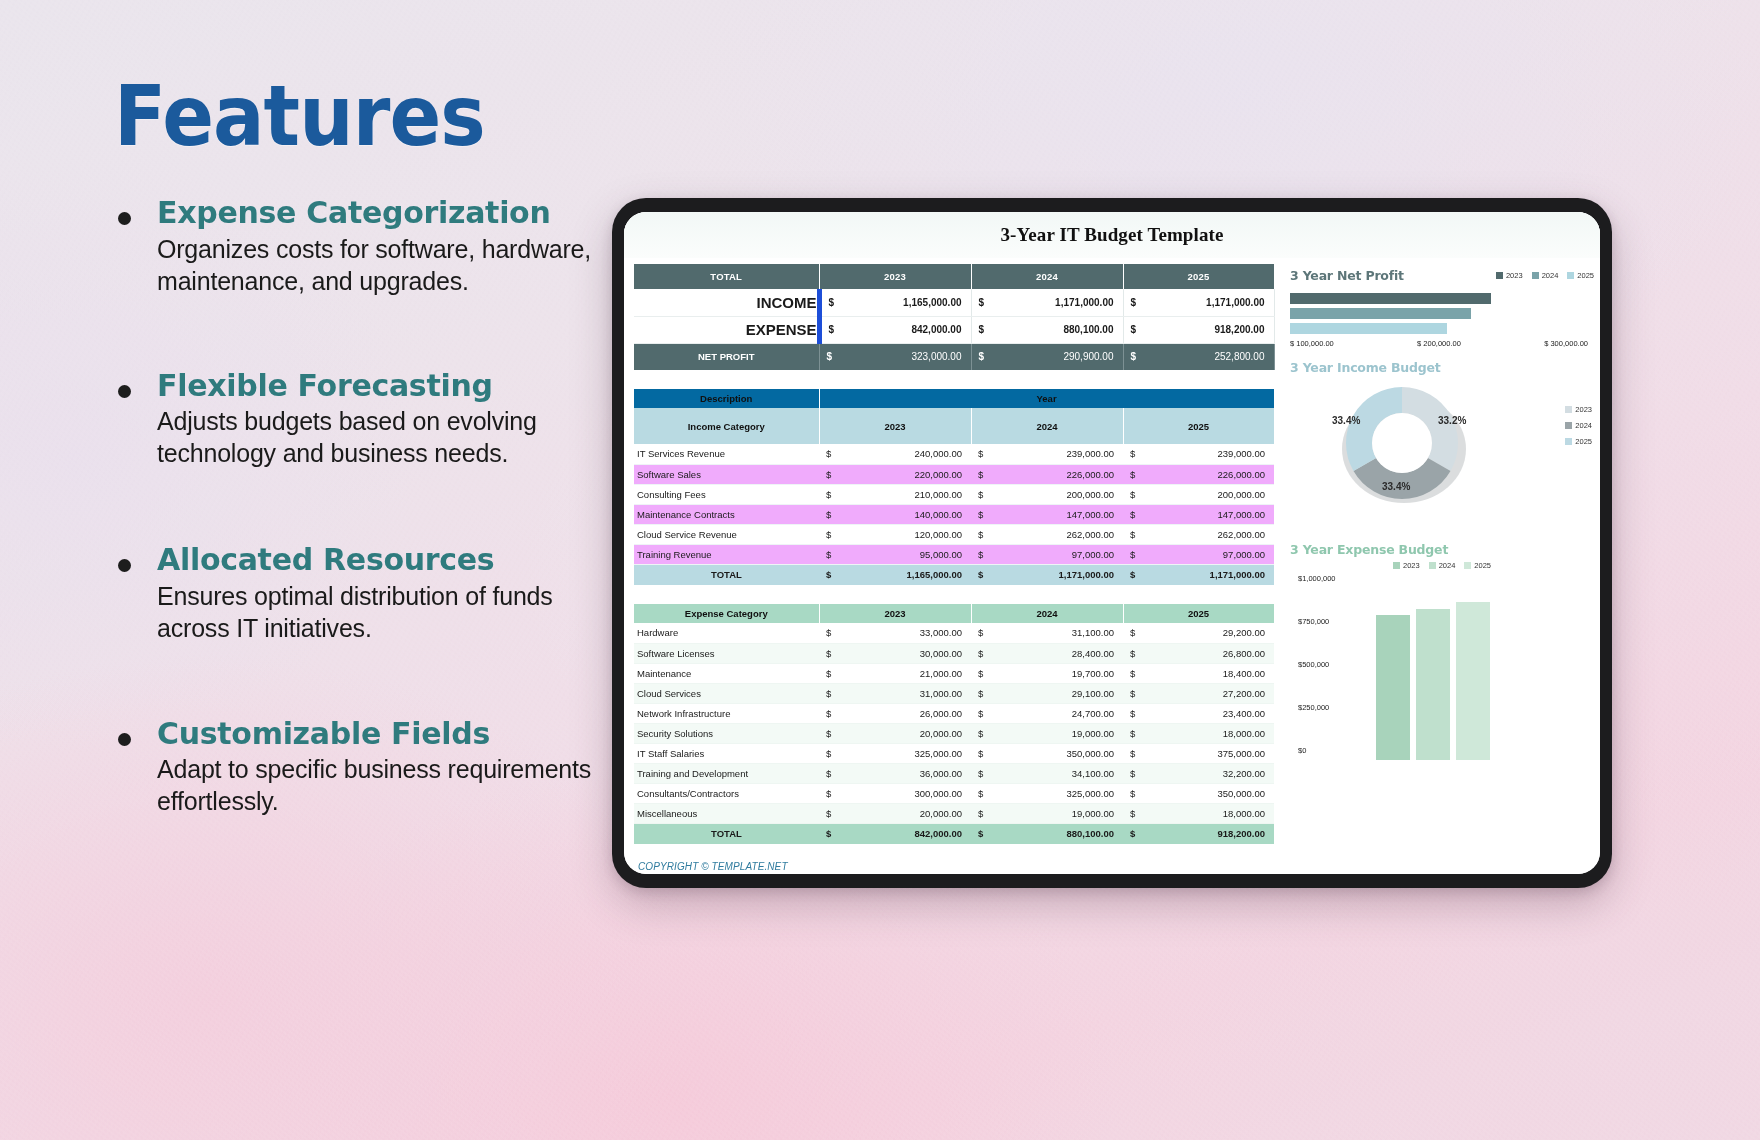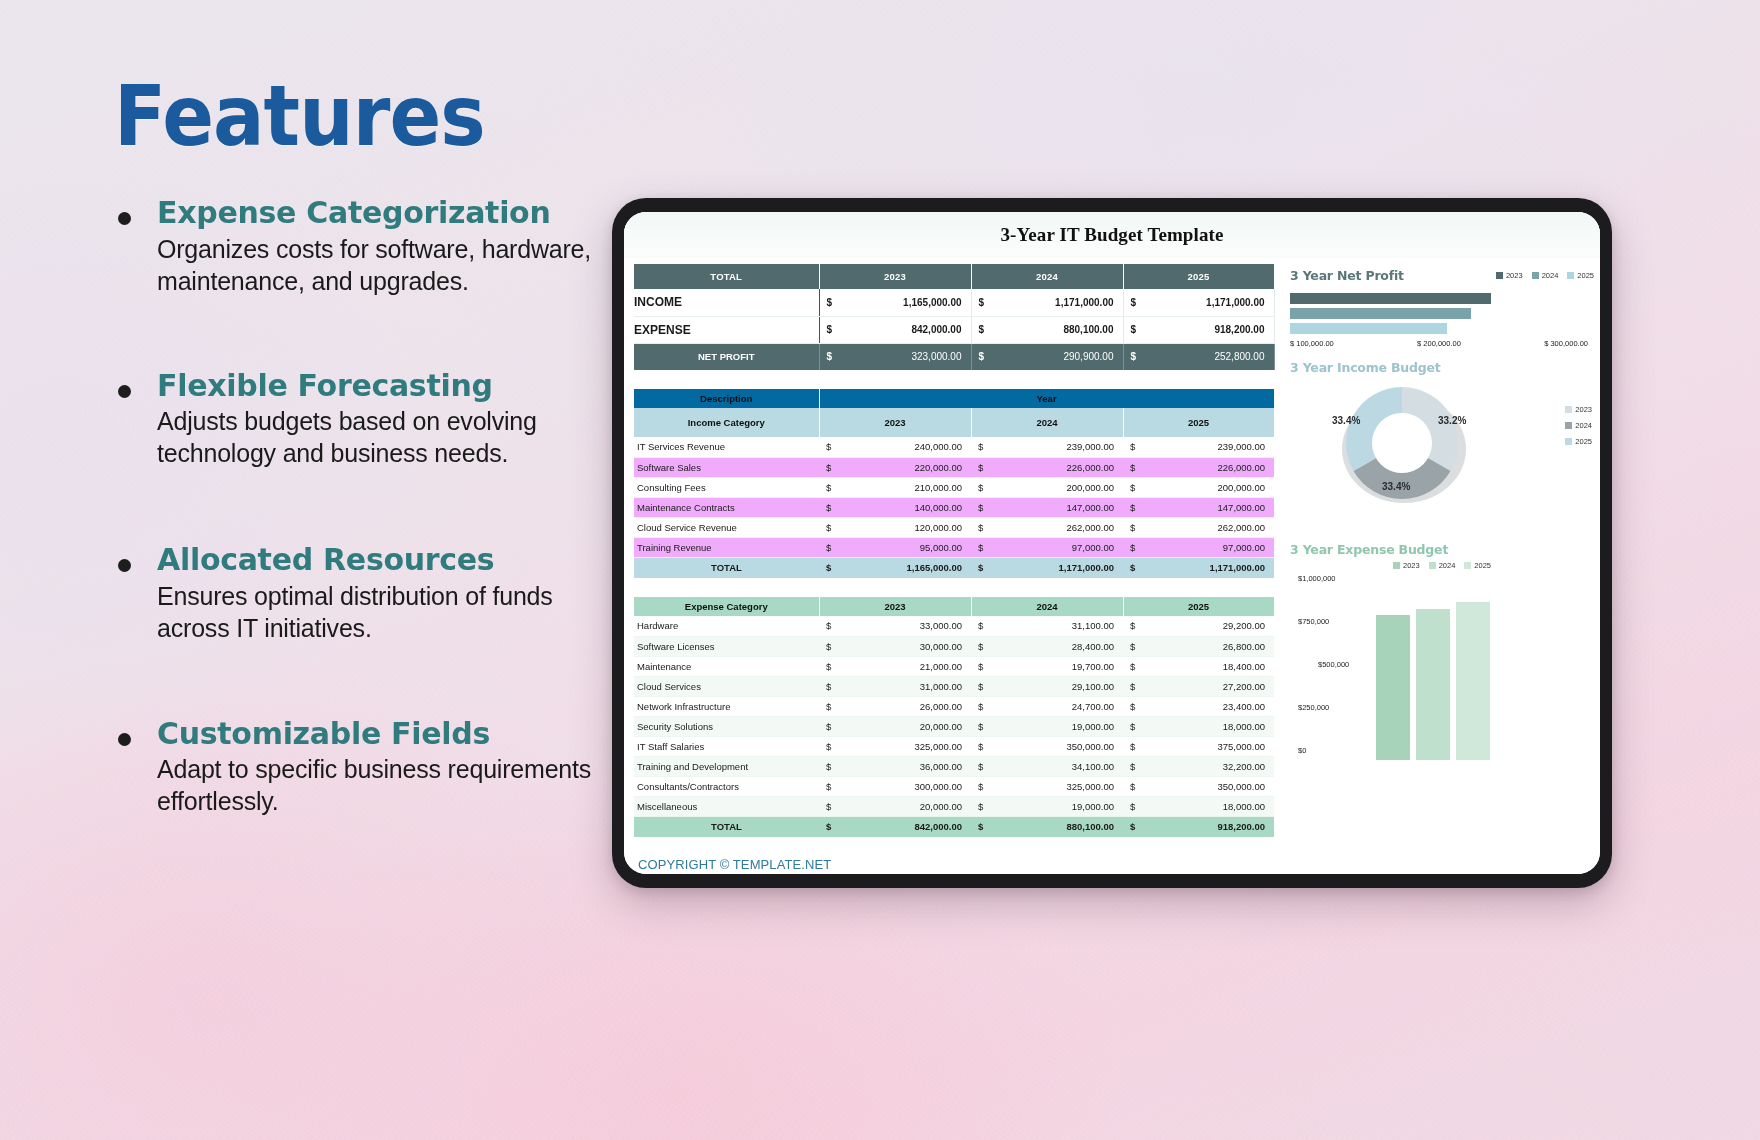--- a/index.html
+++ b/index.html
@@ -98,38 +98,38 @@
   td, th { padding: 0; }
   .tbl { margin-bottom: 0; }
 
   
   .sum-head td {
     background: #516a6d; color: #fff; font-weight: 700; font-size: 9.5px;
     text-align: center; height: 25px; border-right: 1px solid #fff;
     letter-spacing: .2px;
   }
   .sum-row td { height: 27px; background:#fff; border-bottom:1px solid #e9eeee; }
-  .sum-row .lbl { font-weight: 700; text-align: left; font-size: 12px; border-right:1px solid #1d4ed8;}
+  .sum-row .lbl { font-weight: 700; text-align: right; font-size: 15px; border-right:5px solid #1d4ed8;}
   .sum-row .cur { width: 16px; text-align: left; padding-left: 7px; font-weight: 700; font-size: 10px;}
   .sum-row .val { text-align: right; padding-right: 9px; font-weight: 700; font-size: 10px; border-right:1px solid #e2e9e9;}
   .sum-dark td { background: #516a6d; color:#fff; height: 27px; }
   .sum-dark .lbl { font-weight: 700; text-align:center; font-size:9.5px; border-right:1px solid #7d9194;}
   .sum-dark .cur { text-align:left; padding-left:7px; font-weight:700; font-size:10px;}
   .sum-dark .val { text-align:right; padding-right:9px; font-weight:400; font-size:10px; border-right:1px solid #7d9194;}
 
   .spacer-row td { height: 19px; background: #fff; }
 
   
   .inc-desc td {
     background:#0369a1; font-weight:700; font-size:9.5px; text-align:center;
     height:19px; border-right:1px solid #fff; color:#101010;
   }
   .inc-head td {
     background:#b9dae2; font-weight:700; font-size:9.5px; text-align:center;
-    height:29px; border-right:1px solid #fff; color:#101010;
+    height:36px; border-right:1px solid #fff; color:#101010;
   }
   .inc-row td { height:20px; font-size:9.5px; border-bottom:1px solid #eef4f6; }
   .inc-row .name { padding-left:3px; text-align:left; }
   .inc-row .cur { text-align:left; padding-left:7px; }
   .inc-row .val { text-align:right; padding-right:9px; }
   .inc-row.odd td { background:#ffffff; }
   .inc-row.even td { background:#f0abfc; }
   .inc-total td { background:#b9dae2; height:21px; font-weight:700; font-size:9.5px; }
   .inc-total .name { text-align:center; }
   .inc-total .cur { text-align:left; padding-left:7px; }
@@ -173,21 +173,21 @@
 
   .vlegend { position:absolute; right:2px; top:28px; }
   .vlegend .legend-item { margin-bottom:7px; font-size:7.5px; }
 
   .vbars-wrap { position:relative; height:200px; margin-top:4px; }
   .y-label { position:absolute; left:0; font-size:7.5px; color:#222;padding-left:8px; }
   .vbar { position:absolute; bottom:14px; width:34px; background:#b7ddc8; }
 
   #footer-note {
     position:absolute; left:14px; bottom:2px;
-    font-size:13px; color:#2f7b9e; letter-spacing:.1px;
+    font-size:10px; color:#2f7b9e; letter-spacing:.1px;font-style:italic;
   }
 </style>
 </head>
 <body>
 
 <div id="bg"></div>
 <div id="bg-noise"></div>
 
 <div id="left">
   <div id="page-title">Features</div>
@@ -561,21 +561,21 @@
                   <span>2024</span>
                 </span>
                 <span class="legend-item">
                   <span class="legend-swatch" style="background:#cfe8d9"></span>
                   <span>2025</span>
                 </span>
               </div>
             <div class="vbars-wrap" id="exp-bars">
                 <div class="y-label" style="top: 0px;">$1,000,000</div>
                 <div class="y-label" style="top: 43px;">$750,000</div>
-                <div class="y-label" style="top: 86px; margin-left: 20px;">$500,000</div>
+                <div class="y-label" style="top: 86px;">$500,000</div>
                 <div class="y-label" style="top: 129px;">$250,000</div>
                 <div class="y-label" style="top: 172px;">$0</div>
                 <div class="vbar" style="left: 86px; height: 144.824px; background: rgb(168, 211, 187);"></div>
                 <div class="vbar" style="left: 126px; height: 151.377px; background: rgb(191, 224, 205);"></div>
                 <div class="vbar" style="left: 166px; height: 157.93px; background: rgb(207, 232, 217);"></div>
               </div>
           </div>
 
         </div>
       </div>

